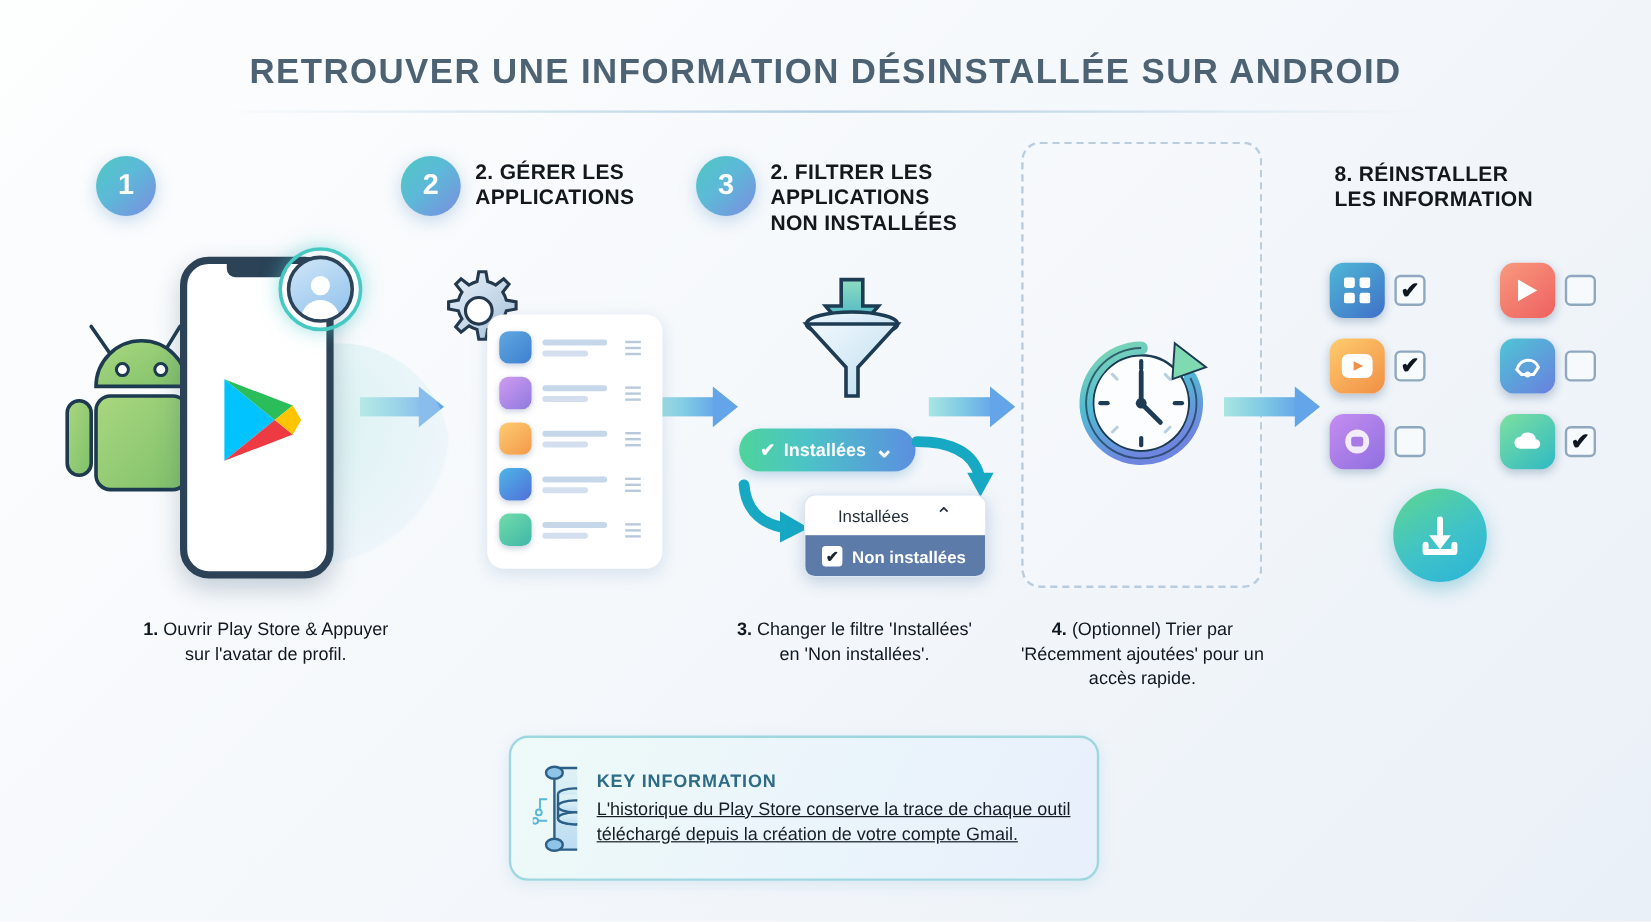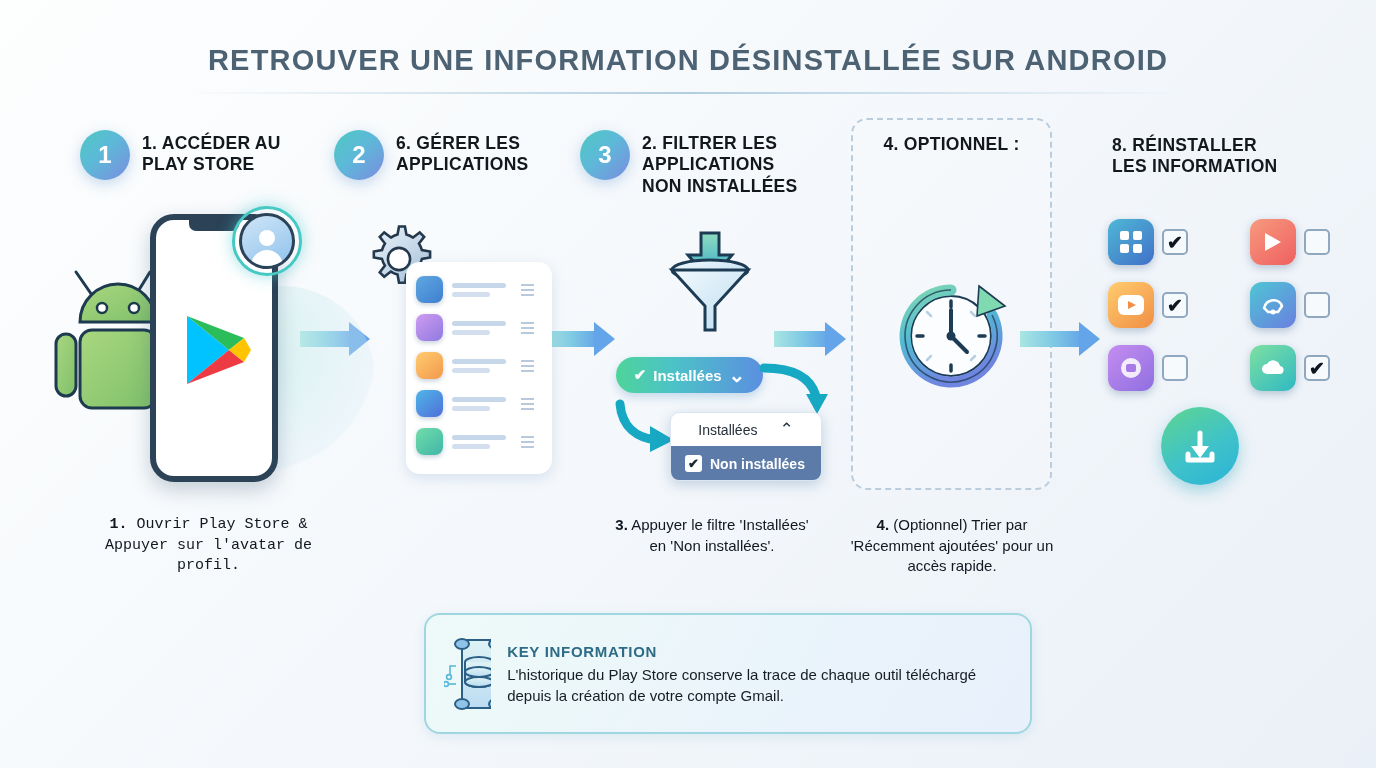--- a/index.html
+++ b/index.html
@@ -60,29 +60,29 @@
 
   
   .caption {
     position:absolute; text-align:center; font-size:15px; color:#111820;
     line-height:1.38;
   }
   .caption b { font-weight:bold; }
 
   
   .keybox {
-    position:absolute; left:424px; top:613px; width:608px; height:121px;
+    position:absolute; left:424px; top:613px; width:492px; height:121px;
     border:2px solid #9fd7e0; border-radius:16px;
     background:linear-gradient(120deg,#eefaf8 0%,#eaf4fb 55%,#e8f0fb 100%);
     box-shadow:0 3px 12px rgba(130,180,210,.20);
     display:flex; align-items:center; padding:0 18px; gap:16px;
   }
   .key-text { padding-top:2px; }
   .key-title { font-size:15px; font-weight:bold; color:#2e6c86; letter-spacing:.7px; margin-bottom:4px; }
-  .key-body { font-size:15px; color:#161d24; line-height:1.42; }
+  .key-body { font-size:15px; color:#161d24; line-height:1.42;text-decoration:underline; }
 
   
   .step1-art { position:absolute; left:42px; top:200px; width:290px; height:300px; }
   .phone {
     position:absolute; left:108px; top:14px; width:128px; height:268px;
     border:6px solid #2b4257; border-radius:24px; background:#fff;
     box-shadow:0 8px 20px rgba(60,90,120,.28);
   }
   .phone-notch {
     position:absolute; left:50%; transform:translateX(-50%); top:0;
@@ -199,45 +199,40 @@
     <div class="bar"></div>
       <div class="head"></div>
   </div>
   <div class="flow-arrow" style="left:1020px;top:322px;width:80px;">
     <div class="bar"></div>
       <div class="head"></div>
   </div>
 
   <div class="step-head" style="left:80px;top:130px;width:250px;">
     <div class="num-circle">1</div>
-    <div class="step-title">
-      <div>1. ACCÉDER AU</div>
-      <div>PLAY STORE</div>
-    </div>
   </div>
 
   <div class="step-head" style="left:334px;top:130px;width:240px;">
     <div class="num-circle">2</div>
     <div class="step-title">
-      <div>6. GÉRER LES</div>
+      <div>2. GÉRER LES</div>
       <div>APPLICATIONS</div>
     </div>
   </div>
 
   <div class="step-head" style="left:580px;top:130px;width:250px;">
     <div class="num-circle">3</div>
     <div class="step-title">
       <div>2. FILTRER LES</div>
       <div>APPLICATIONS</div>
       <div>NON INSTALLÉES</div>
     </div>
   </div>
 
   <div class="opt-title">
-    <div>4. OPTIONNEL :</div>
   </div>
 
   <div class="step-head" style="left:1112px;top:132px;width:250px;">
     <div class="step-title">
       <div>8. RÉINSTALLER</div>
       <div>LES INFORMATION</div>
     </div>
   </div>
 
   <div class="step1-art">
@@ -485,25 +480,25 @@
   </div>
 
   <div class="dl-btn">
     <svg width="38" height="38">
       <line x1="19" y1="6" x2="19" y2="24" stroke="#fff" stroke-width="5" stroke-linecap="round"></line>
       <polygon points="10,19 28,19 19,31" fill="#fff"></polygon>
       <path d="M7 27 v6 h24 v-6" fill="none" stroke="#fff" stroke-width="5" stroke-linecap="round" stroke-linejoin="round"></path>
     </svg>
   </div>
 
-  <div class="caption" style="left:96px;top:515px;width:225px;font-family:Liberation Mono, monospace;">
+  <div class="caption" style="left:109px;top:515px;width:225px;">
     <b>1.</b><span> Ouvrir Play Store &amp; Appuyer sur l'avatar de profil.</span>
   </div>
   <div class="caption" style="left:612px;top:515px;width:200px;">
-    <b>3.</b><span> Appuyer le filtre 'Installées' en 'Non installées'.</span>
+    <b>3.</b><span> Changer le filtre 'Installées' en 'Non installées'.</span>
   </div>
   <div class="caption" style="left:843px;top:515px;width:218px;">
     <b>4.</b><span> (Optionnel) Trier par 'Récemment ajoutées' pour un accès rapide.</span>
   </div>
 
   <div class="keybox">
     <svg width="70" height="84">
       <defs>
           <linearGradient id="sg" x1="0" y1="0" x2="0" y2="1">
         <stop offset="0" stop-color="#dff3f5"></stop>

